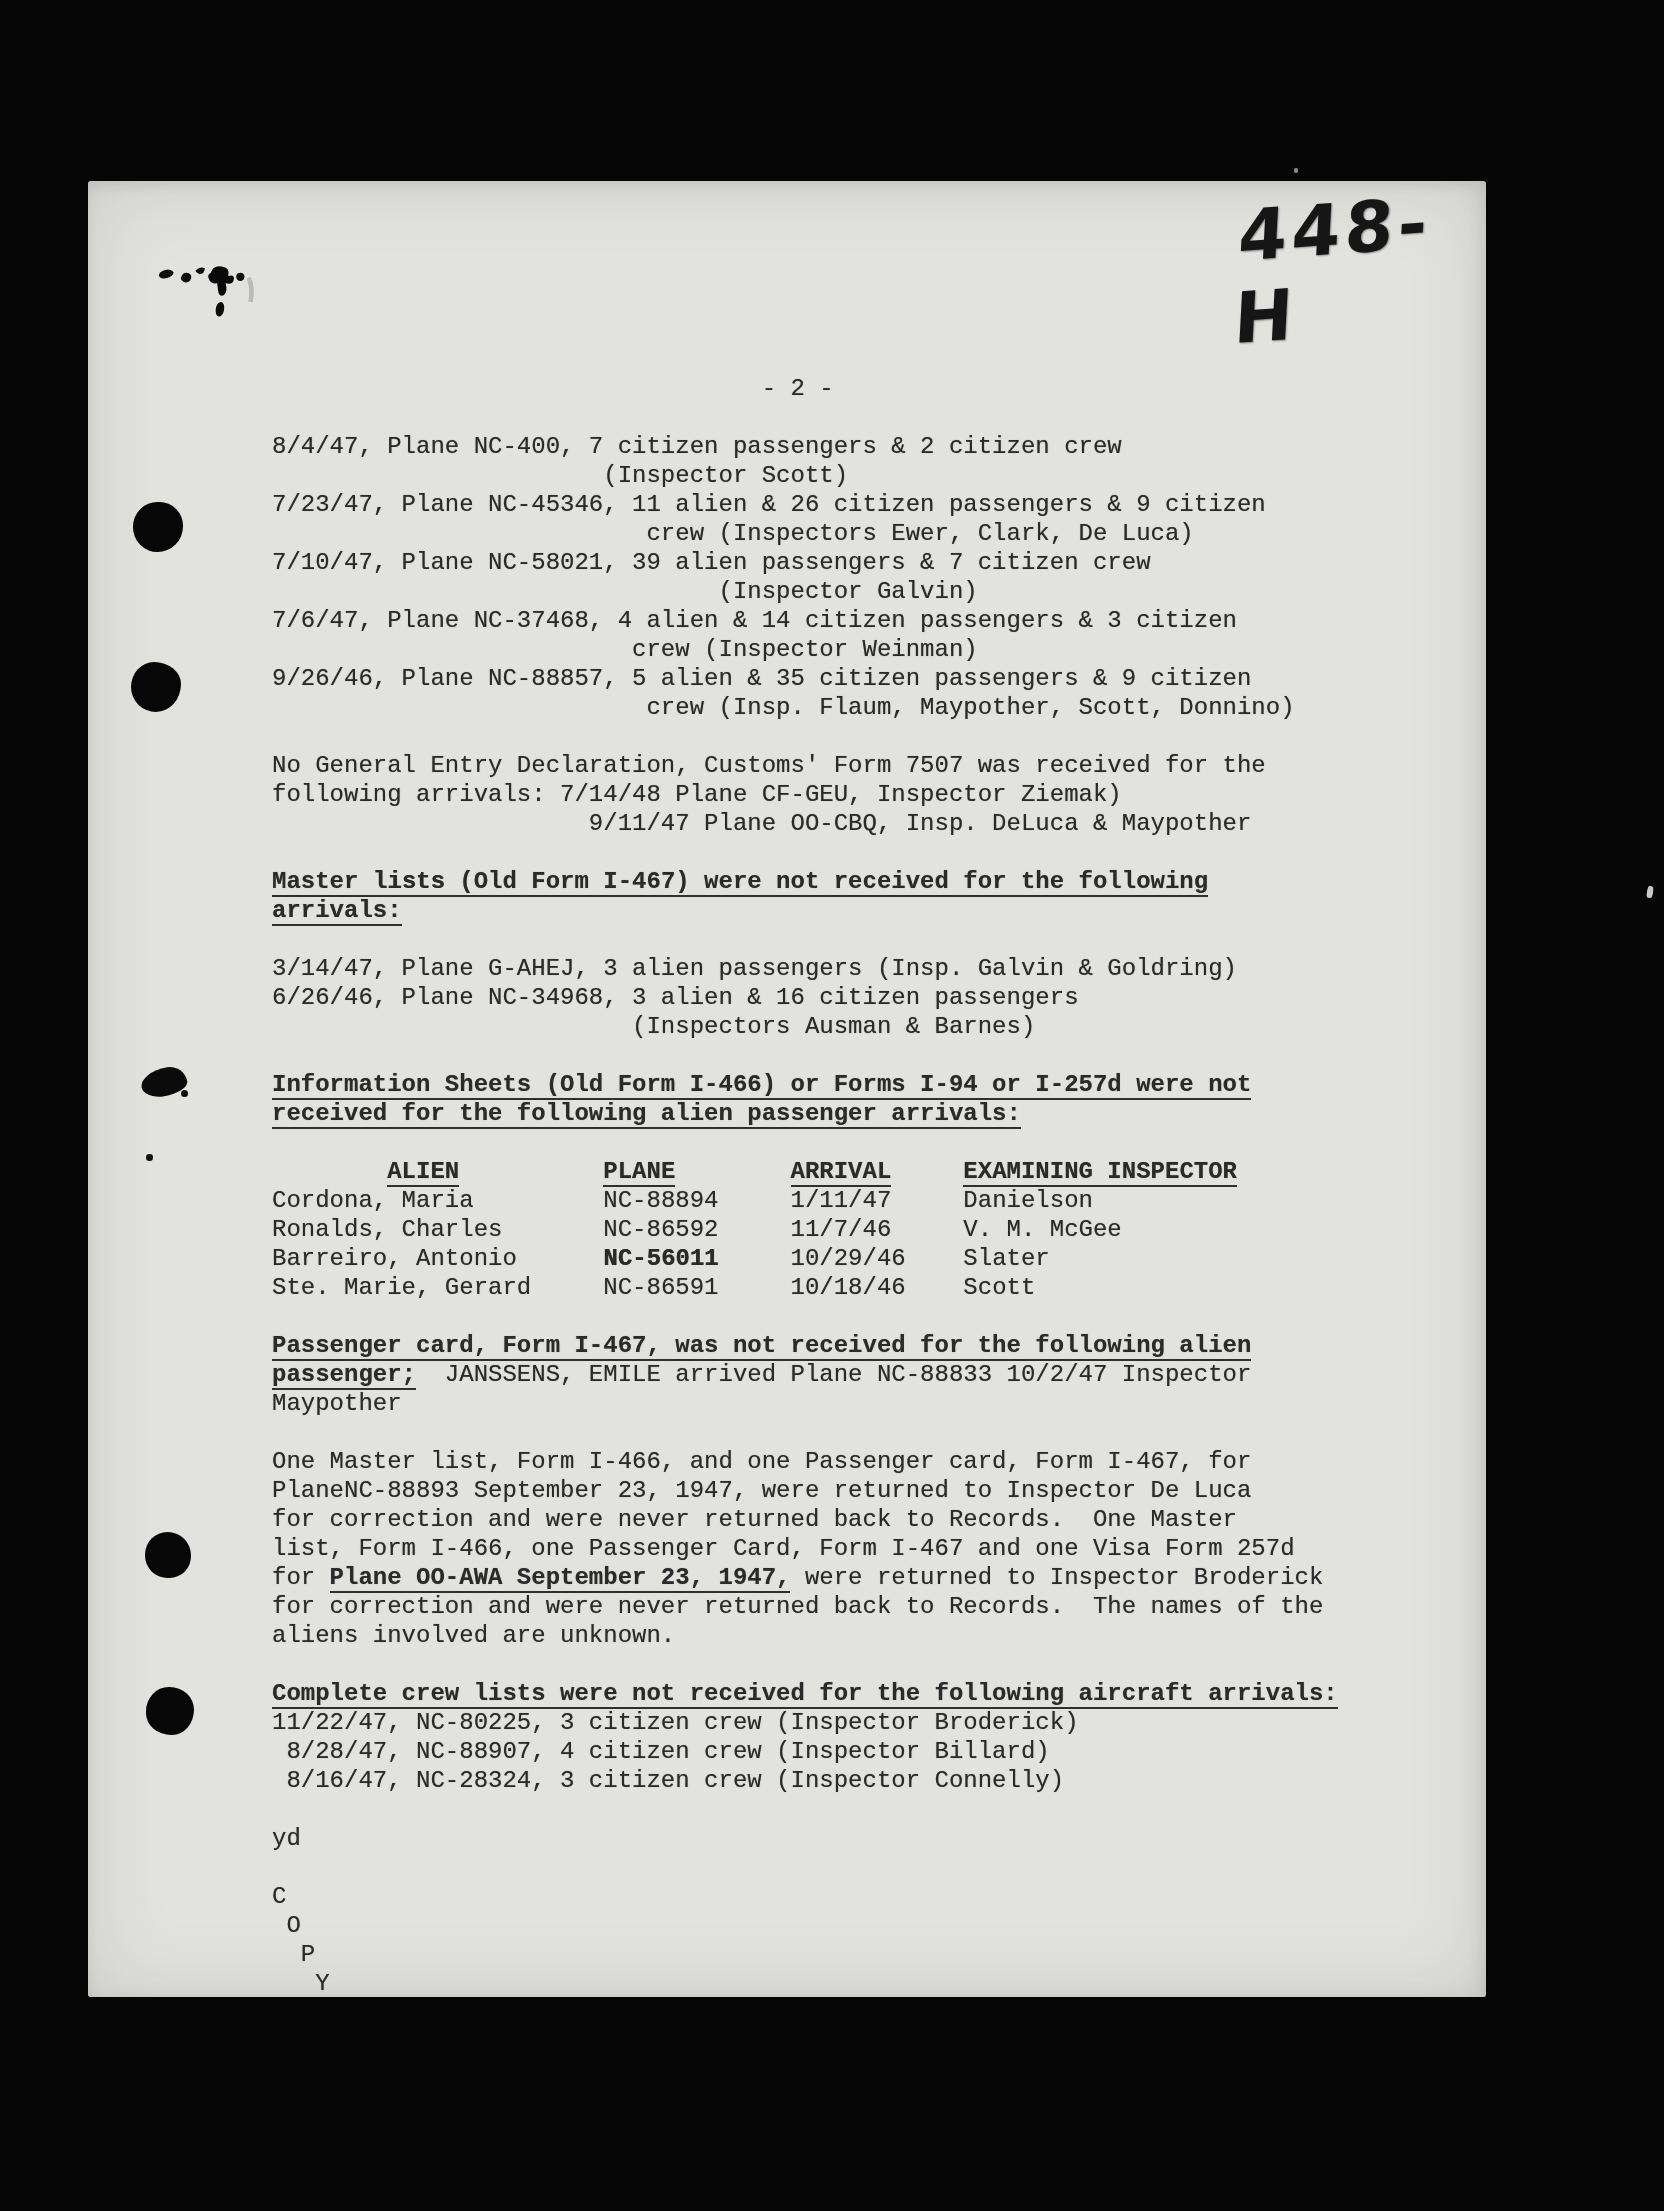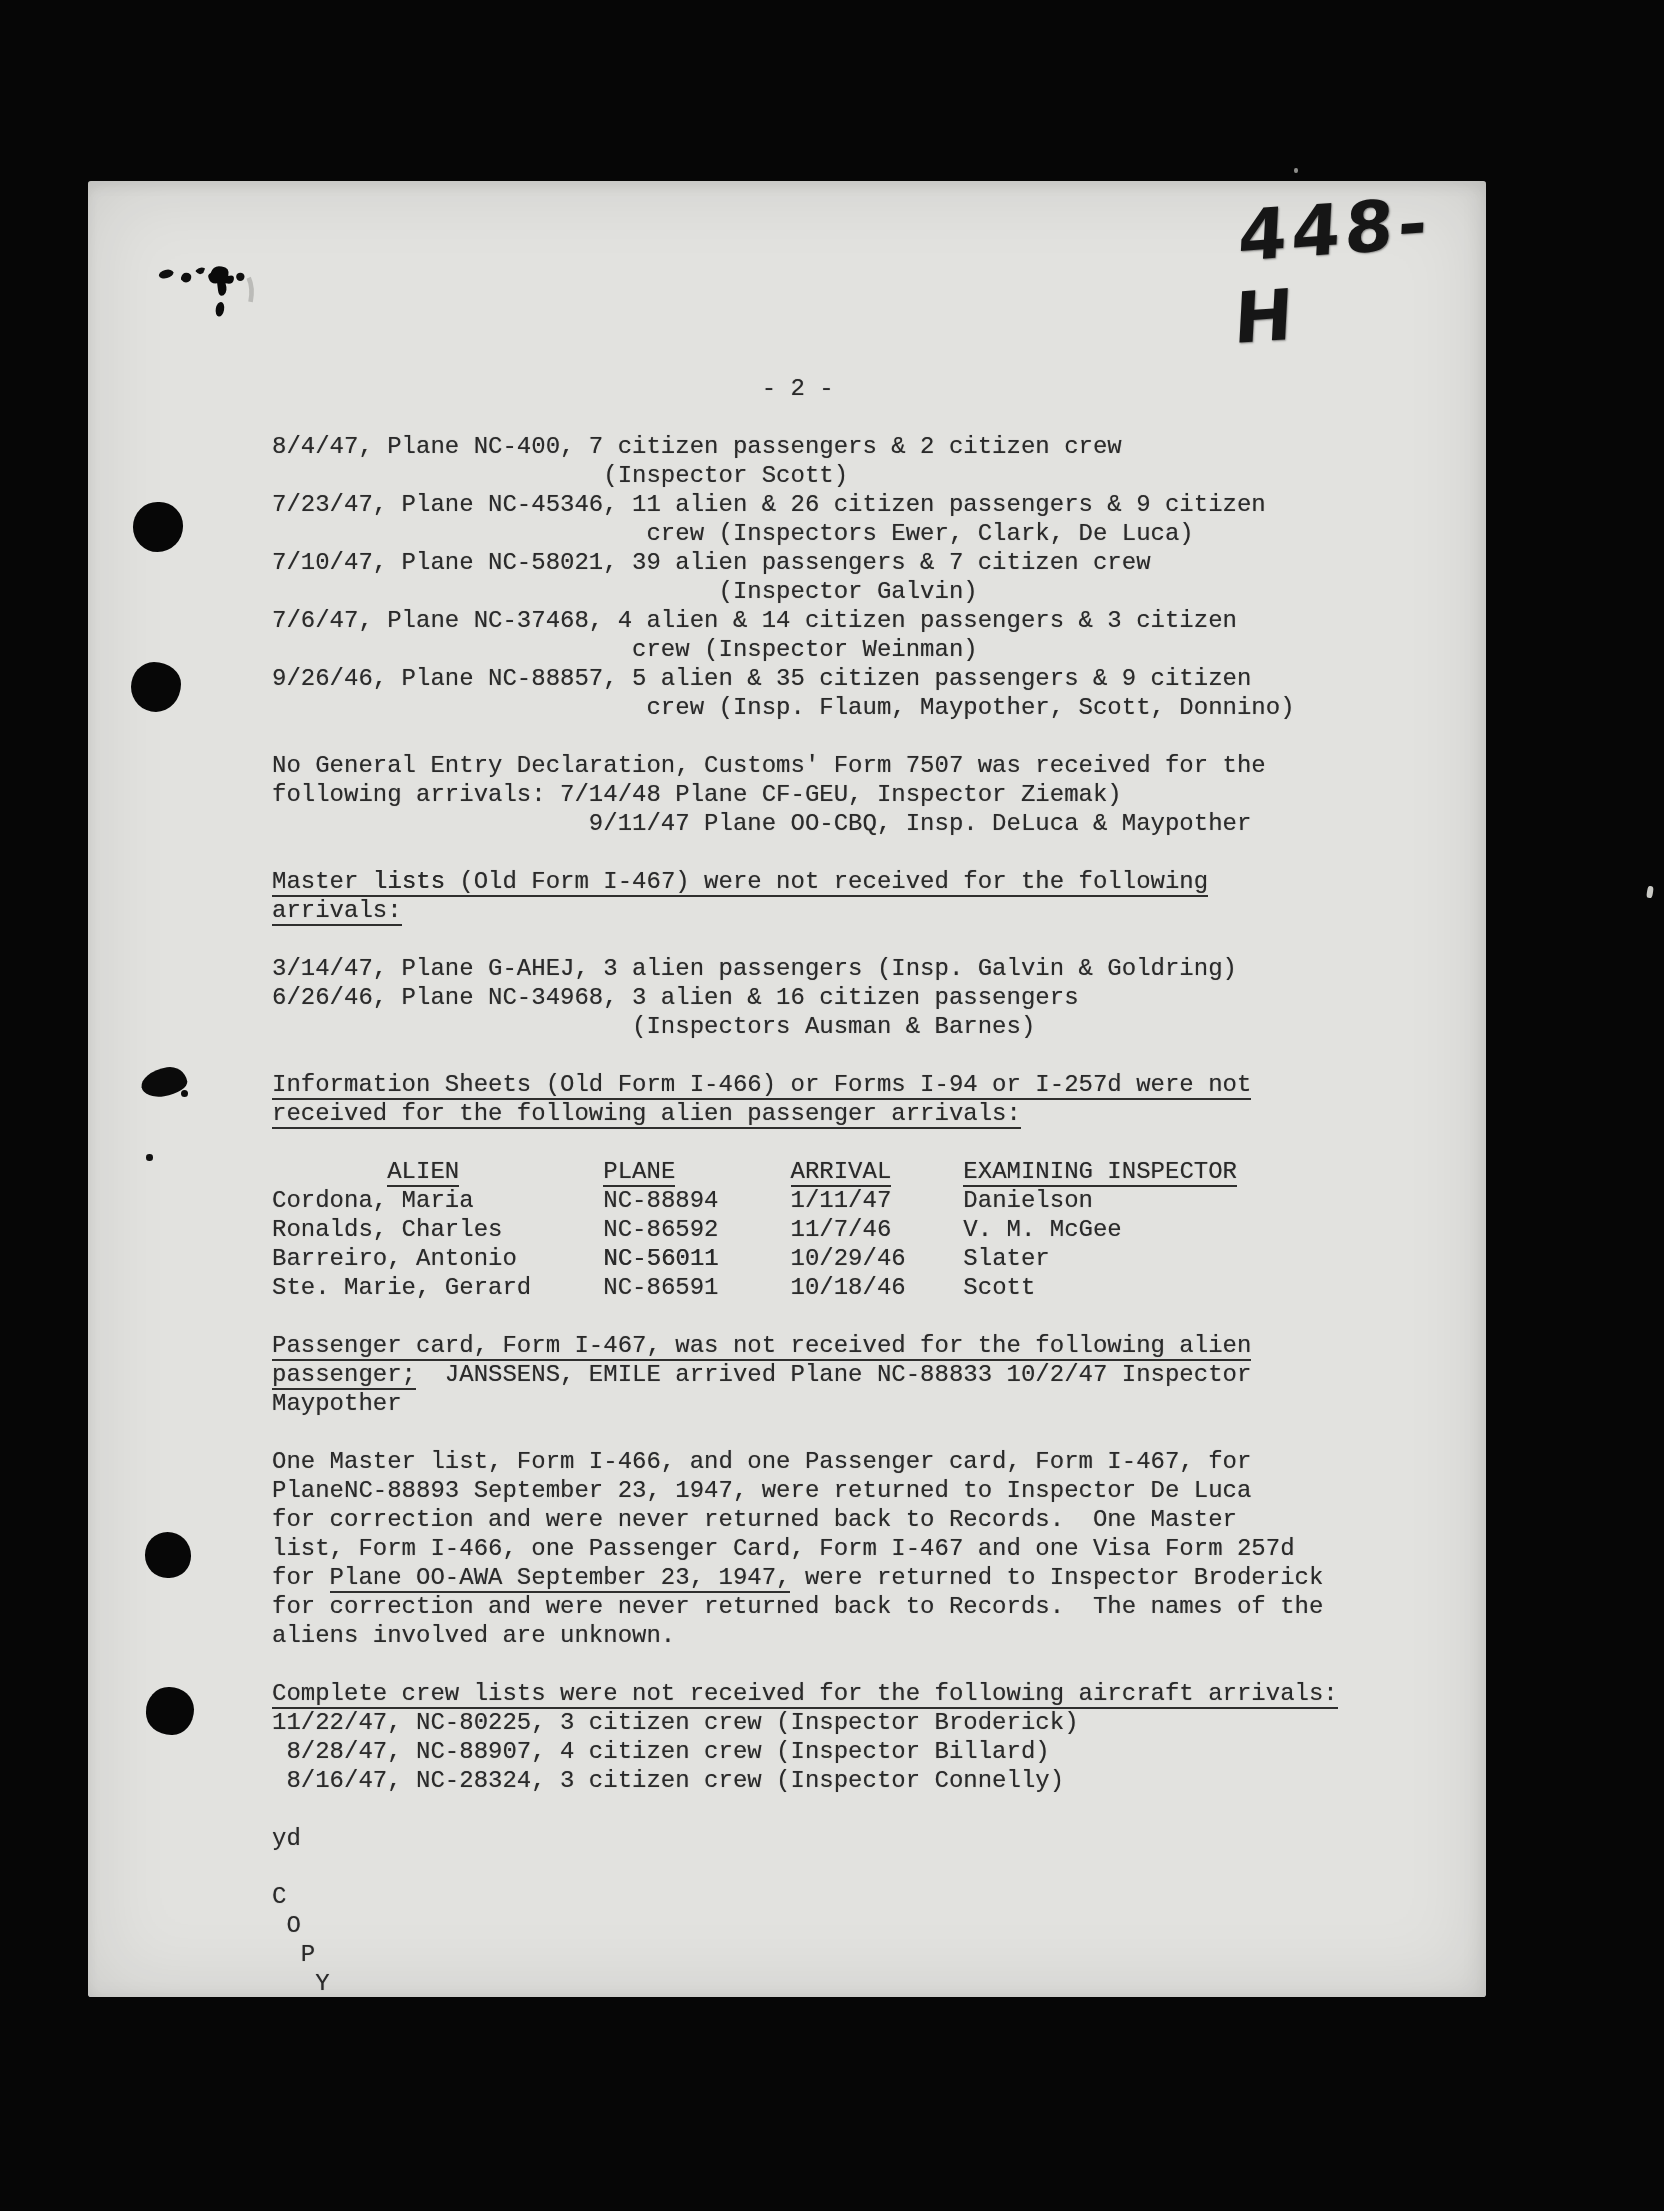--- a/index.html
+++ b/index.html
@@ -14,22 +14,22 @@
 
   .doc-text{
     position:absolute;left:184px;top:193px;
     font-family:"Liberation Mono","DejaVu Sans Mono",monospace;
     font-size:24px;line-height:29px;
     color:var(--ink,#2a2a2a);
     white-space:pre;
     text-shadow:0 0 0.9px rgba(30,30,30,0.45);
   }
   .line{height:29px;}
-  .u{border-bottom:2.8px solid rgba(22,22,22,0.88);}
-  .b{font-weight:normal;text-shadow:0.5px 0 0 rgba(20,20,20,0.8);}
+  .u{border-bottom:2.8px solid rgba(22,22,22,0.88);font-weight:bold;}
+  .b{font-weight:bold;text-shadow:0.5px 0 0 rgba(20,20,20,0.8);}
 
   .label-448{
     position:absolute;left:1148px;top:5.6px;
     font-family:"DejaVu Sans",sans-serif;
     font-size:70px;font-weight:bold;color:#161616;
     transform:rotate(-4deg) skewX(-7deg);
     letter-spacing:4.6px;
     text-shadow:0.9px 0.9px 1.9px rgba(45,45,45,0.55);
   }
 

